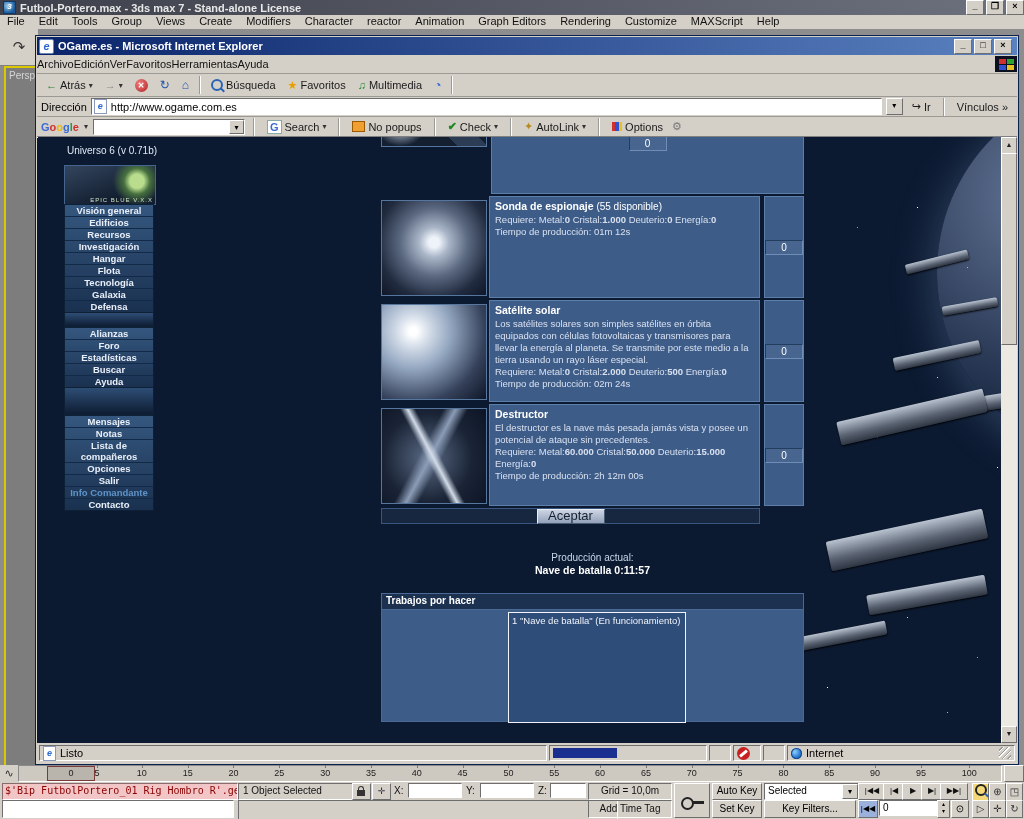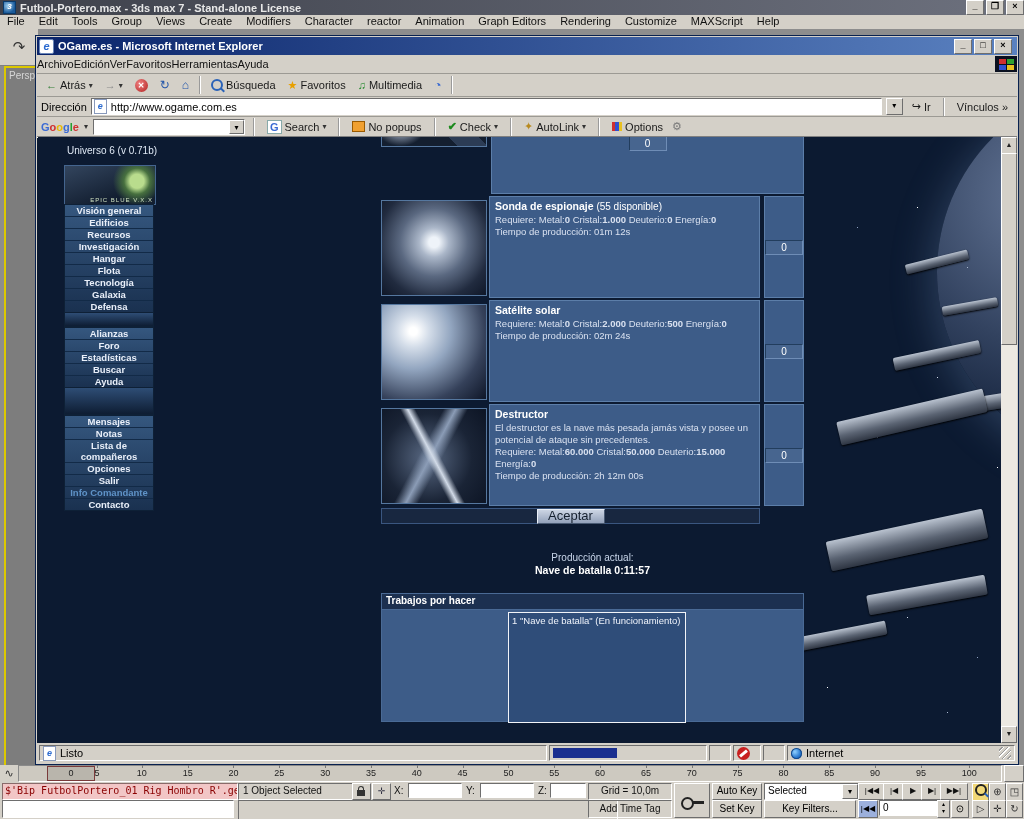--- a/index.html
+++ b/index.html
@@ -440,20 +440,21 @@
         </div>
         <div class="shipqty">
           <input class="qty" value="0" style="">
         </div>
       </div>
 
       <div class="shiprow">
         <div class="shipimg si-sat"></div>
         <div class="shipdesc">
           <div class="shiptitle"><b>Satélite solar</b></div>
+          <div>Los satélites solares son simples satélites en órbita equipados con células fotovoltaicas y transmisores para llevar la energía al planeta. Se transmite por este medio a la tierra usando un rayo láser especial.</div>
           <div><span>Requiere: </span><span>Metal:</span><b>0</b><span> Cristal:</span><b>2.000</b><span> Deuterio:</span><b>500</b><span> Energía:</span><b>0</b></div>
           <div>Tiempo de producción: 02m 24s</div>
         </div>
         <div class="shipqty">
           <input class="qty" value="0" style="">
         </div>
       </div>
 
       <div class="shiprow">
         <div class="shipimg si-destr"></div>

